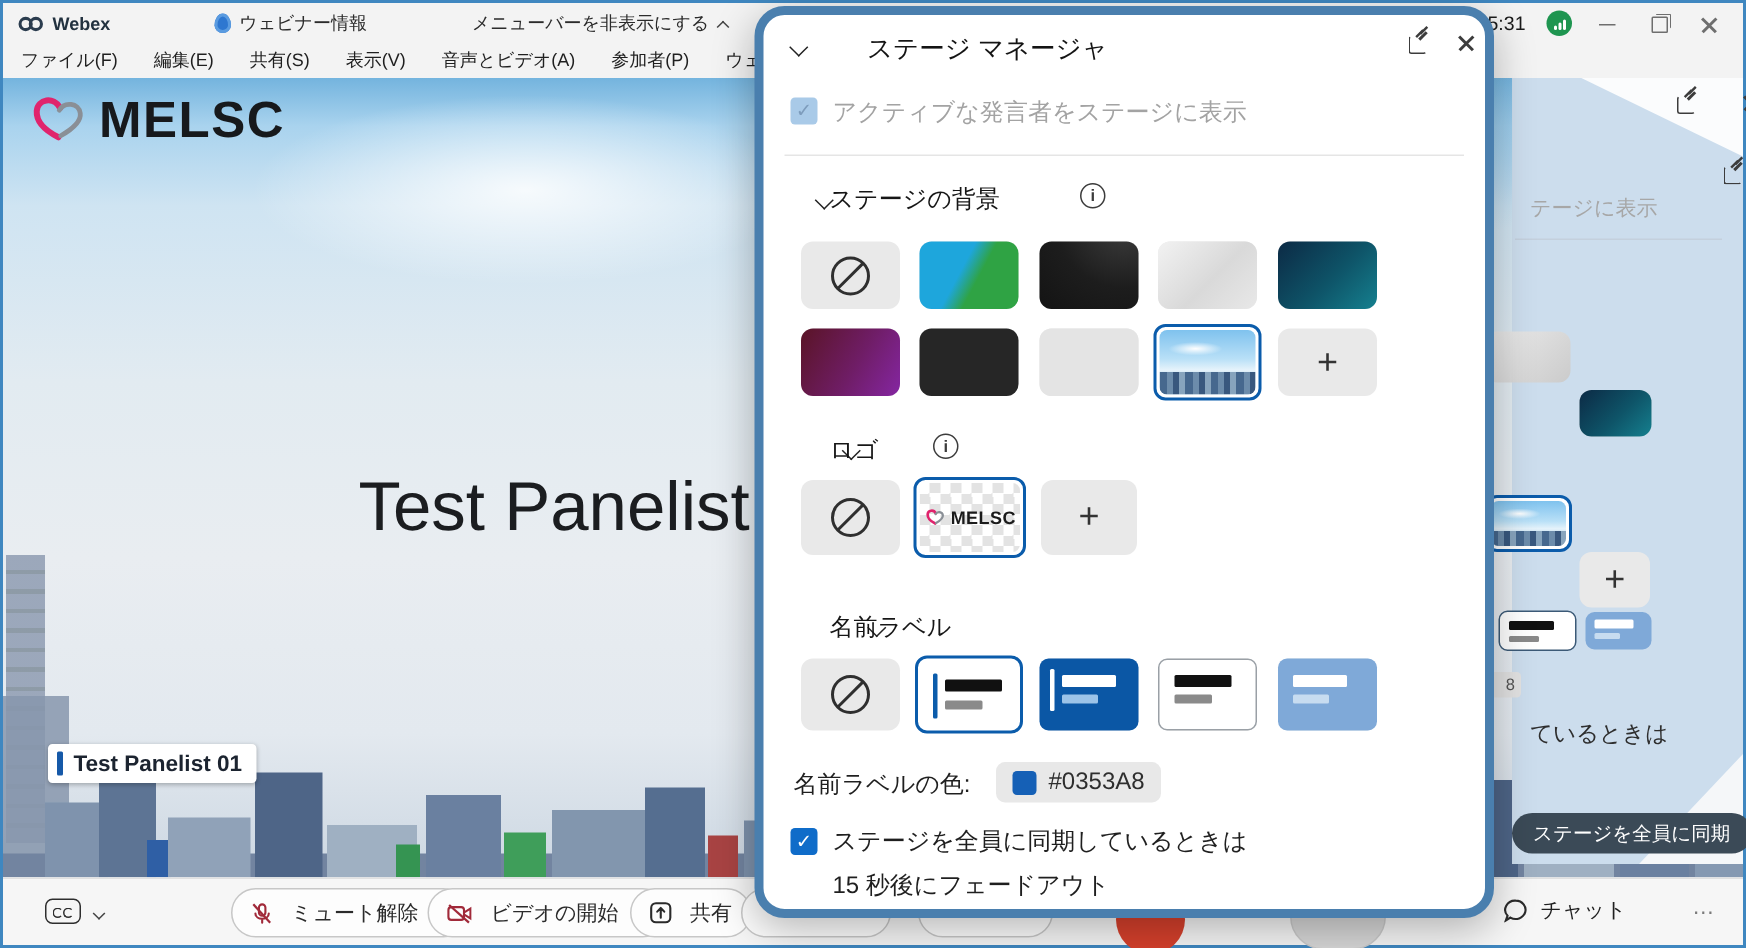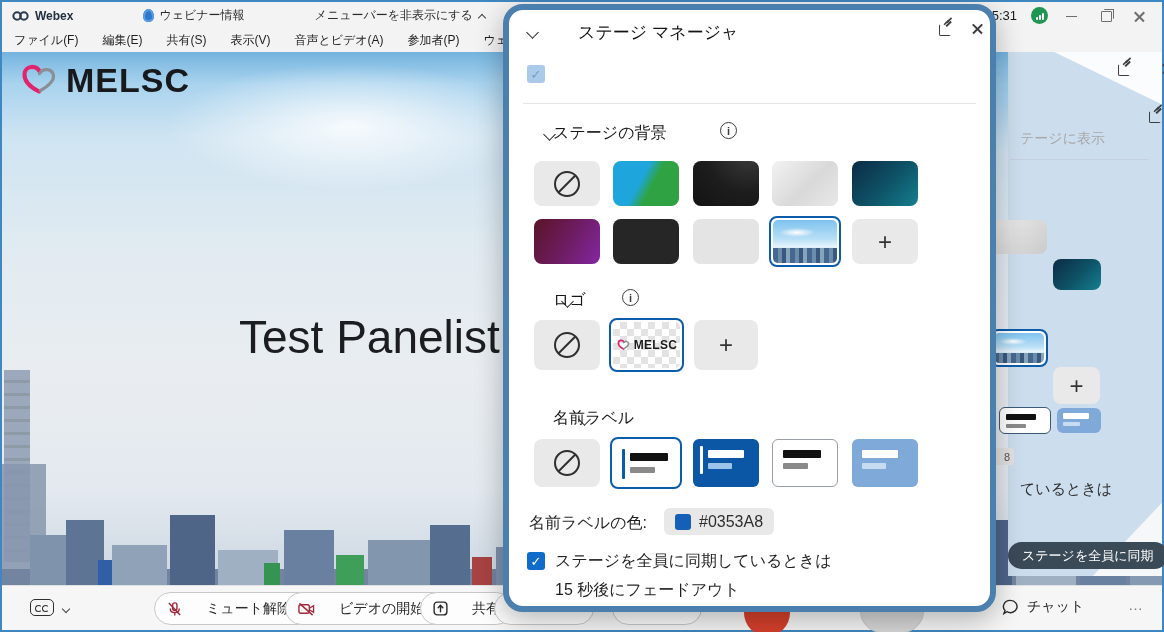--- a/index.html
+++ b/index.html
@@ -114,21 +114,21 @@
   .nl-vbar { position:absolute; border-radius:1px; }
 
   
   .toolbar { position:absolute; left:2px; right:2px; bottom:2px; height:45px; background:#f6f6f6;
              border-top:1px solid #e1e1e1; z-index:20; }
   .cc-btn { position:absolute; left:28px; top:13px; display:flex; align-items:center; gap:8px; }
   .cc-icon { width:24px; height:17px; border:1.6px solid #2e2e2e; border-radius:5px; position:relative; }
   .cc-icon::before { content:""; position:absolute; left:4px; top:5px; width:5px; height:5px; border:1.4px solid #2e2e2e; border-radius:50%; border-right-color:transparent; }
   .cc-icon::after  { content:""; position:absolute; right:4px; top:5px; width:5px; height:5px; border:1.4px solid #2e2e2e; border-radius:50%; border-right-color:transparent; }
   .pill { position:absolute; top:6px; height:33px; background:#fdfdfd; border:1px solid #c7c7c7; border-radius:17px;
-          display:flex; align-items:center; justify-content:center; gap:24px; font-size:14px; color:#2b2b2b; padding:0 12px; white-space:nowrap; }
+          display:flex; align-items:center; justify-content:center; gap:12px; font-size:14px; color:#2b2b2b; padding:0 12px; white-space:nowrap; }
   .pill svg { flex:none; }
   .leave-btn { position:absolute; left:742px; top:4px; width:46px; height:46px; border-radius:50%;
                background:#d6402c; border:none; }
   .gray-blob { position:absolute; left:858px; top:3px; width:64px; height:44px; border-radius:22px;
                background:#d7d7d7; border:1px solid #cacaca; }
   .chat-btn { position:absolute; left:1000px; top:12px; display:flex; align-items:center; gap:8px; font-size:14px; color:#1f1f1f; }
   .more-dots { position:absolute; left:1126px; top:10px; font-size:15px; color:#7a7a7a; letter-spacing:1px; }
 
   
   .dialog { position:absolute; left:503px; top:4px; width:493px; height:608px; z-index:100;
@@ -231,20 +231,24 @@
       <rect x="1128" y="50" width="36" height="35" fill="#8599b2"></rect>
     </svg>
     <div class="brand">
       <svg width="42" height="40" viewBox="0 0 40 40">
         <path d="M21 12 C17 4 6 6 5.5 14 C5 22 13 28 20 31.5" fill="none" stroke="#e0246d" stroke-width="4" stroke-linecap="round"></path>
         <path d="M20.5 13.5 C24 7.5 33.5 8.5 34.5 15.5 C35.3 21.5 28.5 26.5 21.5 30.5" fill="none" stroke="#8a8f96" stroke-width="3.2" stroke-linecap="round"></path>
       </svg>
       <span class="brand-text">MELSC</span>
     </div>
     <div class="speaker-text">Test Panelist</div>
+    <div class="name-label">
+      <span class="bar"></span>
+      <span class="txt">Test Panelist 01</span>
+    </div>
   </div>
 
   <div class="side-panel">
     <span class="sp icon-popout" style="left:110px; top:10px;"></span>
     <span class="sp icon-x" style="left:135px; top:10px;"></span>
     <span class="sp icon-popout" style="left:104px; top:57px;"></span>
     
     <span class="sp sp-text-muted" style="left:12px; top:78px;">テージに表示</span>
     <div class="sp sp-divider" style="left:2px; right:14px; top:107px;"></div>
 
@@ -325,20 +329,21 @@
   </div>
 
   <div class="dialog">
 
     <span class="d chev-lg" style="left:17px; top:16px;"></span>
     <span class="d d-title" style="left:42px; top:11px;">ステージ マネージャ</span>
     <span class="d icon-popout" style="left:430px; top:12px;"></span>
     <span class="d icon-x" style="left:462px; top:12px;"></span>
 
     <span class="d cb disabled" style="left:18px; top:55px;">✓</span>
+    <span class="d d-label-muted" style="left:46px; top:55px;">アクティブな発言者をステージに表示</span>
 
     <div class="d d-divider" style="left:14px; right:14px; top:93px;"></div>
 
     
     <span class="d chev-lg" style="left:17px; top:118px;"></span>
     <span class="d d-sec" style="left:44px; top:113px;">ステージの背景</span>
     <span class="d info-icon" style="left:211px; top:112px;">i</span>
 
     <div class="d thumb" style="left:25px;  top:151px; width:66px; height:45px;">
         <span class="no-icon"></span>

